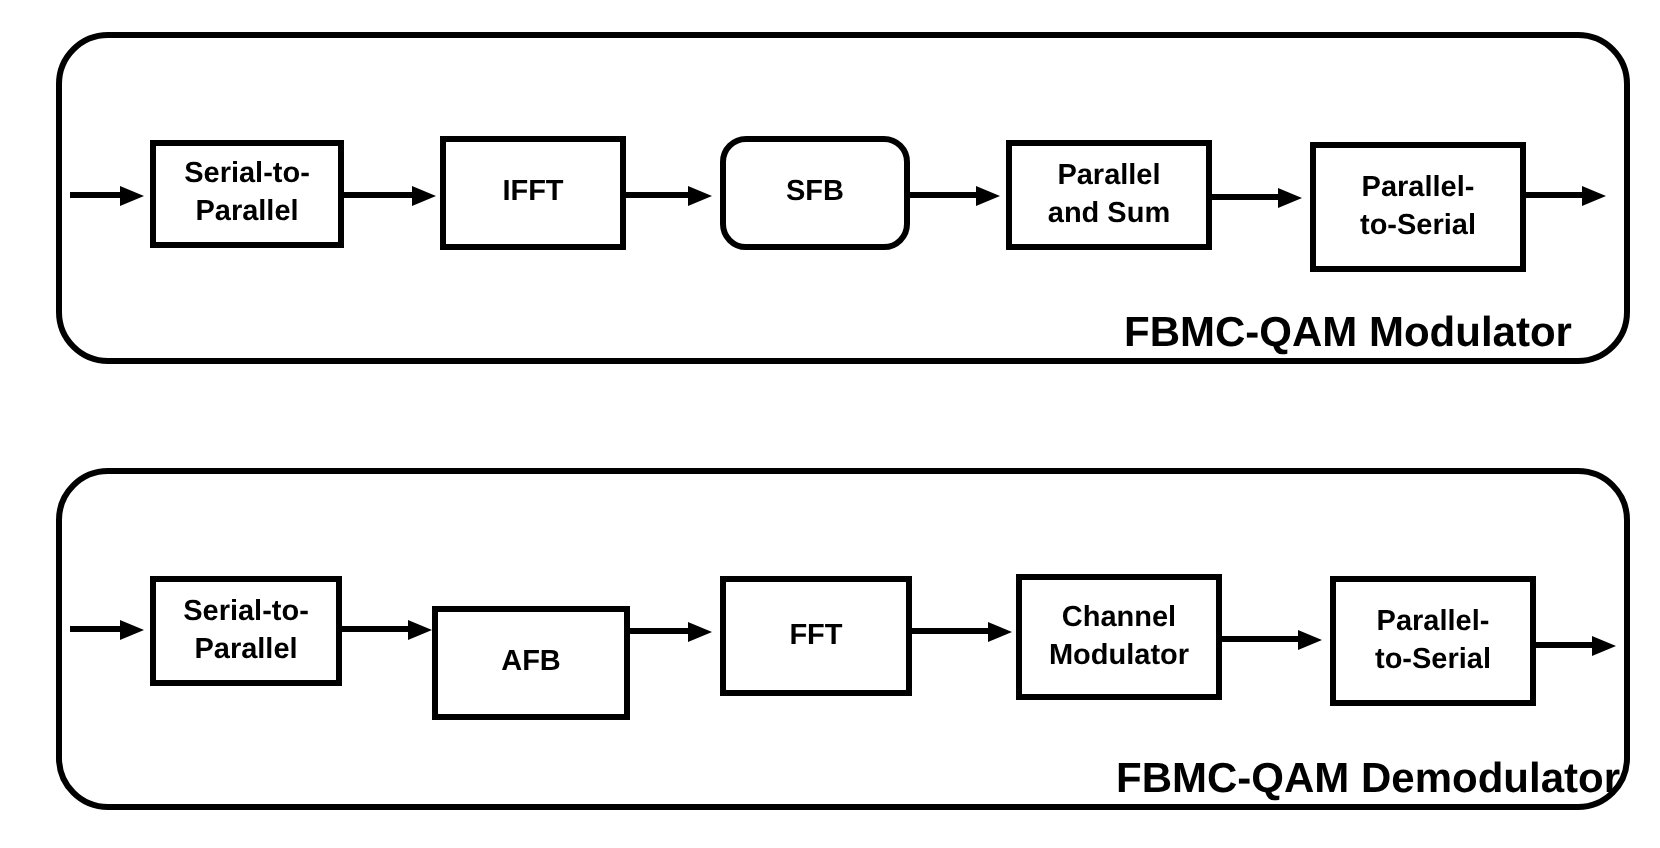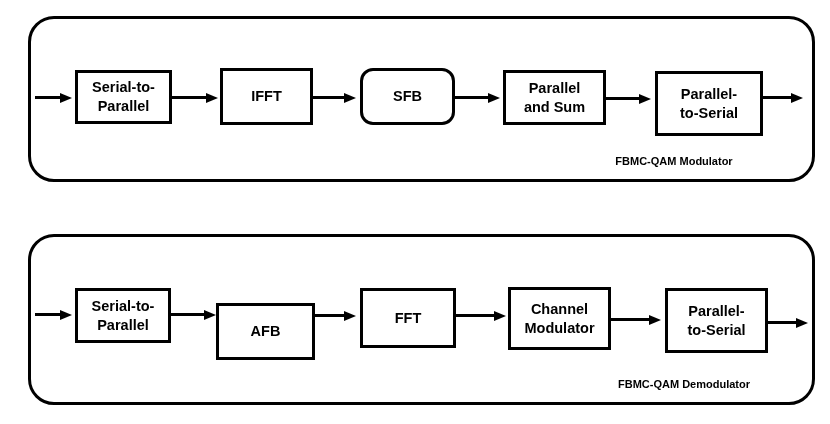--- a/index.html
+++ b/index.html
@@ -54,21 +54,21 @@
     width: 0; height: 0;
     border-left: 12px solid #000000;
     border-top: 5.5px solid transparent;
     border-bottom: 5.5px solid transparent;
   }
 
   .caption {
     position: absolute;
     transform: translateX(-50%);
     font-weight: bold;
-    font-size: 11px;
+    font-size: 21px;
     white-space: nowrap;
   }
 
   
   .m-arrow-in   { left: 4px;   top: 77px; width: 25px; }
   .m-block-1    { left: 44px;  top: 51px; width: 97px;  height: 54px; }
   .m-arrow-1    { left: 141px; top: 77px; width: 34px; }
   .m-block-2    { left: 189px; top: 49px; width: 93px;  height: 57px; }
   .m-arrow-2    { left: 282px; top: 77px; width: 31px; }
   .m-block-3    { left: 329px; top: 49px; width: 95px;  height: 57px; border-radius: 13px; }

